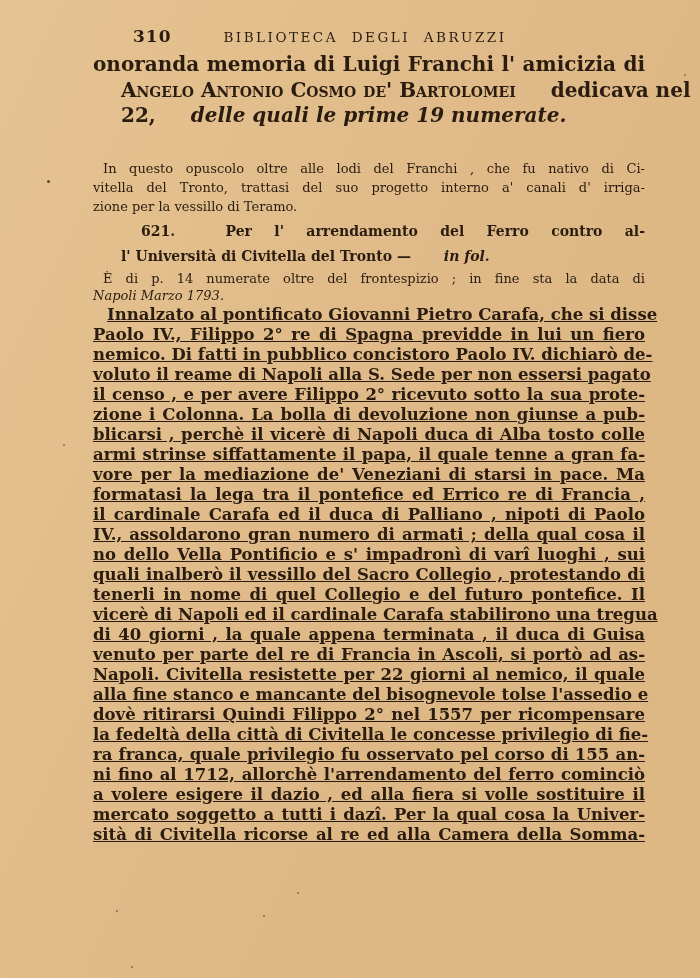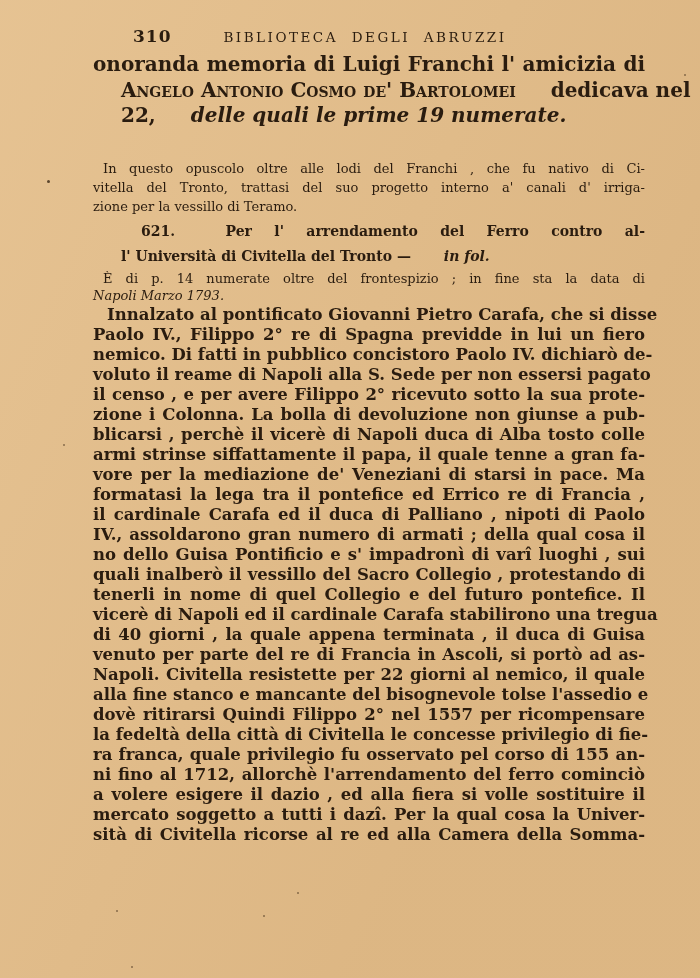--- a/index.html
+++ b/index.html
@@ -53,21 +53,21 @@
   #note1 .line{line-height:19px;height:19px;}
   #note2{top:271px;}
   #note2 .line{line-height:16.5px;height:16.5px;}
 
   
   #entry{top:219px;font-size:14px;font-weight:bold;}
   #entry .line{line-height:25px;height:25px;}
 
   
   #bodytxt{top:305px;font-size:16.5px;font-weight:bold;}
-  #bodytxt .line{line-height:20px;height:20px;}
+  #bodytxt .line{line-height:20px;height:20px;text-decoration:underline;}
 
   .ind10{padding-left:10px;}
   .ind14{padding-left:14px;}
   .ind20{padding-left:20px;}
   .it{font-style:italic;}
   .sc{font-variant:small-caps;font-variant-caps:small-caps;}
 
   .speck{
     position:absolute;width:3px;height:3px;border-radius:50%;
     background:rgba(45,28,12,.75);
@@ -113,21 +113,21 @@
       <div class="line">nemico. Di fatti in pubblico concistoro Paolo IV. dichiarò de-</div>
       <div class="line">voluto il reame di Napoli alla S. Sede per non essersi pagato</div>
       <div class="line">il censo , e per avere Filippo 2° ricevuto sotto la sua prote-</div>
       <div class="line">zione i Colonna. La bolla di devoluzione non giunse a pub-</div>
       <div class="line">blicarsi , perchè il vicerè di Napoli duca di Alba tosto colle</div>
       <div class="line">armi strinse siffattamente il papa, il quale tenne a gran fa-</div>
       <div class="line">vore per la mediazione de' Veneziani di starsi in pace. Ma</div>
       <div class="line">formatasi la lega tra il pontefice ed Errico re di Francia ,</div>
       <div class="line">il cardinale Carafa ed il duca di Palliano , nipoti di Paolo</div>
       <div class="line">IV., assoldarono gran numero di armati ; della qual cosa il</div>
-      <div class="line">no dello Guisa Pontificio e s' impadronì di varî luoghi , sui</div>
+      <div class="line">no dello Vella Pontificio e s' impadronì di varî luoghi , sui</div>
       <div class="line">quali inalberò il vessillo del Sacro Collegio , protestando di</div>
       <div class="line">tenerli in nome di quel Collegio e del futuro pontefice. Il</div>
       <div class="line">vicerè di Napoli ed il cardinale Carafa stabilirono una tregua</div>
       <div class="line">di 40 giorni , la quale appena terminata , il duca di Guisa</div>
       <div class="line">venuto per parte del re di Francia in Ascoli, si portò ad as-</div>
       <div class="line">Napoli. Civitella resistette per 22 giorni al nemico, il quale</div>
       <div class="line">alla fine stanco e mancante del bisognevole tolse l'assedio e</div>
       <div class="line">dovè ritirarsi Quindi Filippo 2° nel 1557 per ricompensare</div>
       <div class="line">la fedeltà della città di Civitella le concesse privilegio di fie-</div>
       <div class="line">ra franca, quale privilegio fu osservato pel corso di 155 an-</div>

